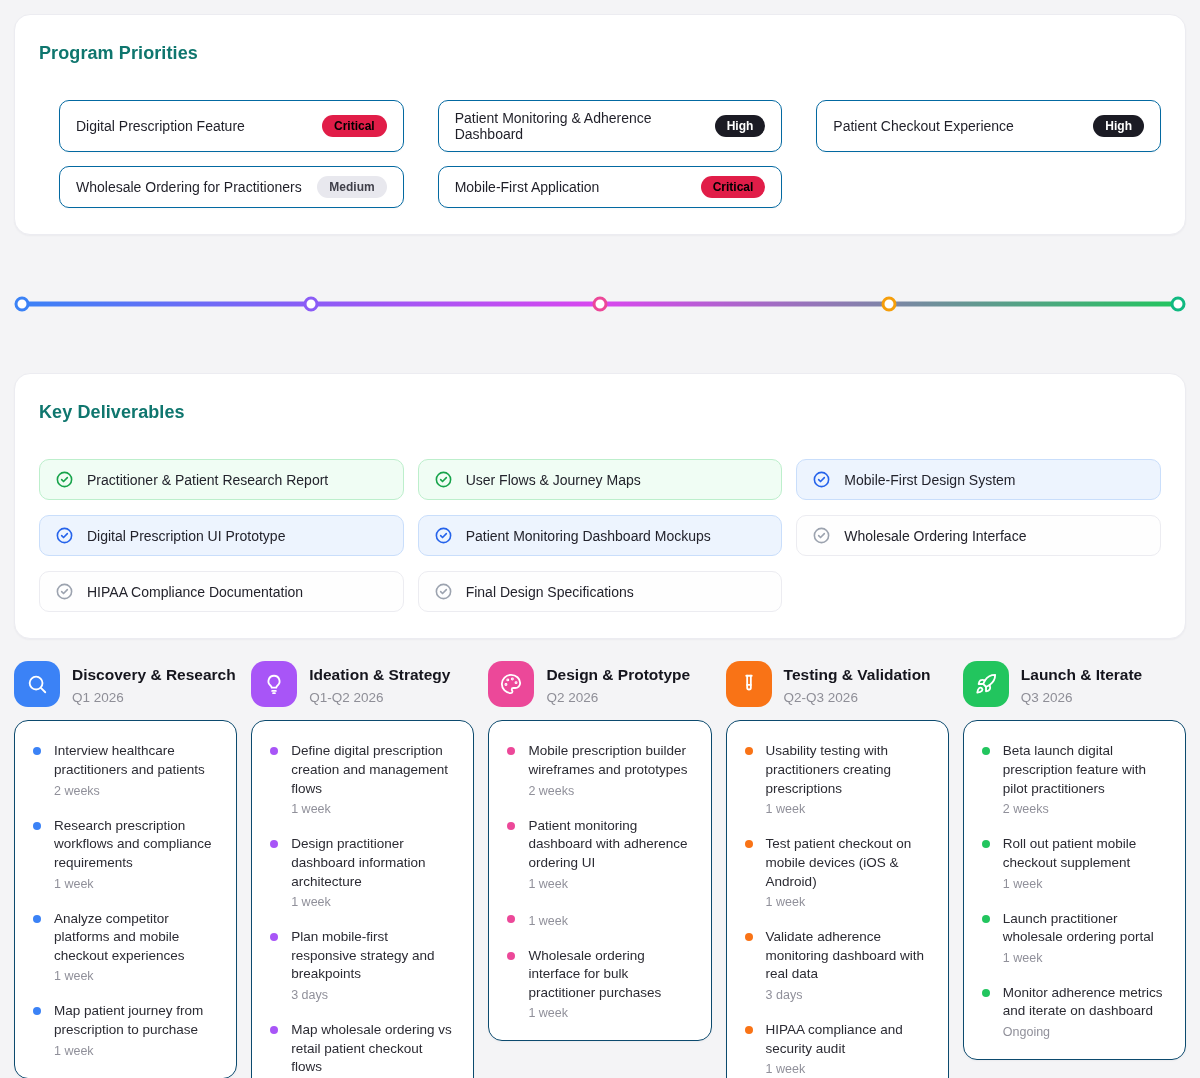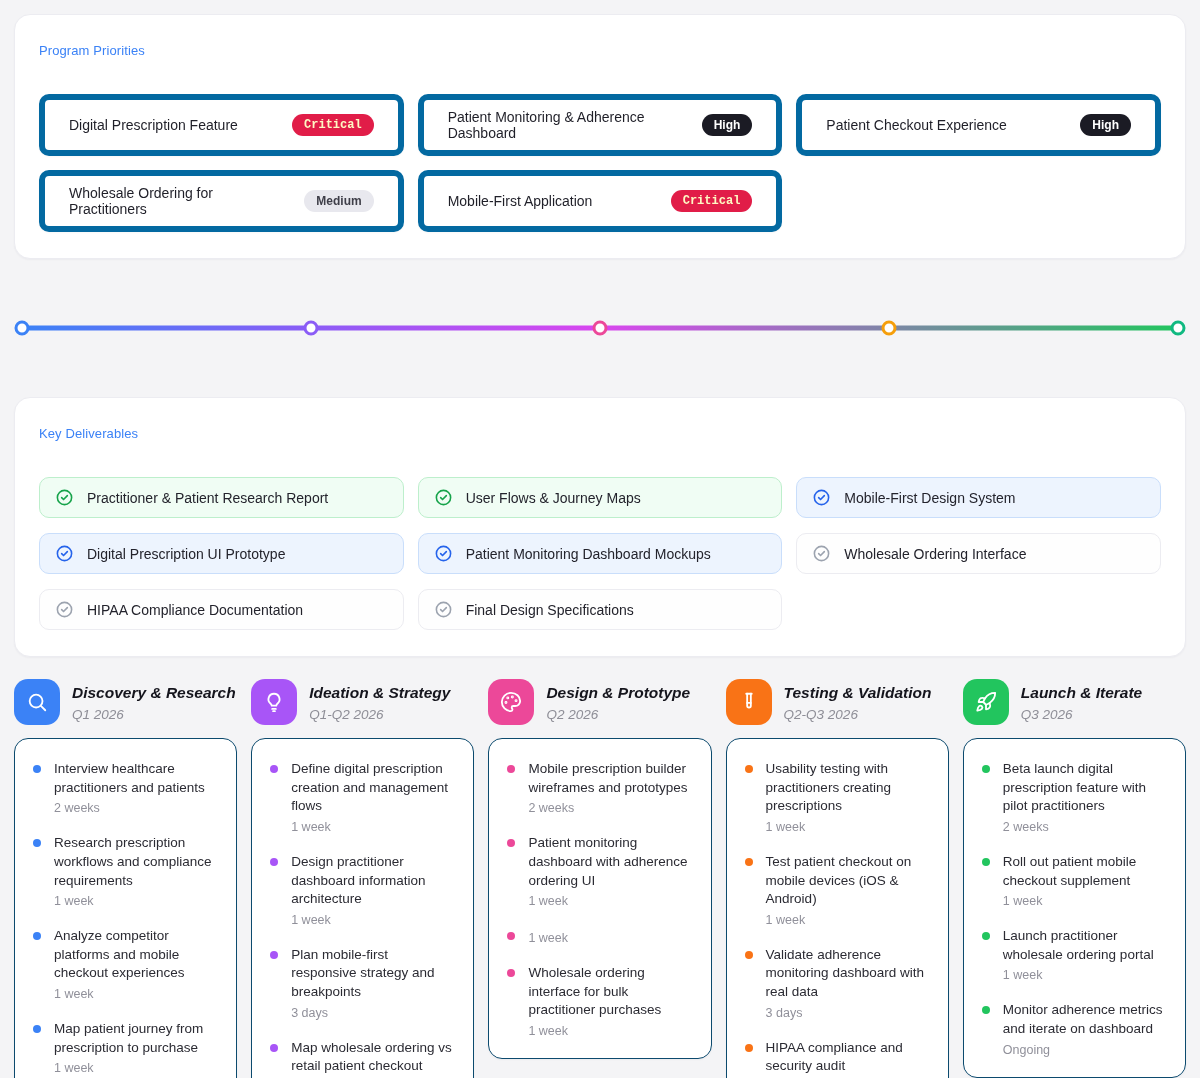--- a/index.html
+++ b/index.html
@@ -1,30 +1,30 @@
 <!DOCTYPE html>
 <html><head>
 <meta charset="utf-8">
 <style>
   * { margin:0; padding:0; box-sizing:border-box; }
   html,body { width:1200px; background:#f4f4f6; font-family:"Liberation Sans", sans-serif; color:#1d1d26; }
   .page { width:1200px; min-height:1078px; padding:14px; }
 
   
   .card { background:#ffffff; border:1px solid #ececf1; border-radius:16px; padding:28px 24px 26px; box-shadow:0 1px 2px rgba(16,24,40,.04); }
-  .card h2 { font-size:13px; font-weight:400; letter-spacing:.1px; color:#3b82f6; margin-bottom:36px; }
+  .card h2 { font-size:18px; font-weight:700; letter-spacing:.1px; color:#0f766e; margin-bottom:36px; }
 
   
   .prio-grid { display:grid; grid-template-columns:repeat(3,1fr); gap:14px; }
   .prio-item { display:flex; align-items:center; justify-content:space-between; gap:12px;
-    background:#fff; border:6px solid #0369a1; border-radius:10px; padding:9px 24px; min-height:41px;
-    box-shadow:0 1px 2px rgba(16,24,40,.03); }
+    background:#fff; border:1px solid #0369a1; border-radius:10px; padding:9px 16px; min-height:41px;
+    box-shadow:0 1px 2px rgba(16,24,40,.03);margin-left:20px; }
   .prio-label { font-size:14px; color:#1f1f28; }
   .badge { border-radius:999px; padding:4px 12px; font-size:12px; font-weight:700; line-height:1.2; white-space:nowrap; }
-  .badge.critical { background:#e11d48; color:#fef9c3;font-family:Liberation Mono, monospace; }
+  .badge.critical { background:#e11d48; color:#000000; }
   .badge.high     { background:#1b1b24; color:#fff; }
   .badge.medium   { background:#e8e8ee; color:#3f3f49; }
 
   
   .timeline-wrap { height:138px; display:flex; align-items:center; padding:0 8px; }
   .timeline { position:relative; flex:1; height:14px; }
   .tl-line { position:absolute; left:0; right:0; top:50%; transform:translateY(-50%); height:5px; border-radius:3px; }
   .tl-node { position:absolute; top:50%; transform:translate(-50%,-50%); width:15px; height:15px;
     background:#fff; border:3.5px solid #000; border-radius:50%; }
 
@@ -38,21 +38,21 @@
   .deliv-item.done    .cicon svg { stroke:#16a34a; }
   .deliv-item.active  .cicon svg { stroke:#2563eb; }
   .deliv-item.pending .cicon svg { stroke:#9ca3af; }
   .deliv-label { font-size:14px; color:#23232c; }
 
   
   .phases { display:grid; grid-template-columns:repeat(5,1fr); gap:14px; margin-top:22px; align-items:start; }
   .phase-head { display:flex; gap:12px; align-items:flex-start; }
   .phase-icon { width:46px; height:46px; border-radius:14px; flex:0 0 auto; display:flex; align-items:center; justify-content:center; }
   .phase-icon svg { stroke:#fff; }
-  .phase-titleblock { padding-top:3px;font-style:italic; }
+  .phase-titleblock { padding-top:3px; }
   .phase-title { font-size:15.5px; font-weight:700; color:#15151d; line-height:1.45; }
   .phase-period { font-size:13.5px; color:#8e8e97; margin-top:3px; }
   .phase-card { margin-top:13px; background:#fff; border:1px solid #0c4a6e; border-radius:14px; padding:21px 18px 14px;
     box-shadow:0 1px 2px rgba(16,24,40,.04); }
   .task { display:flex; gap:13px; margin-bottom:19px; }
   .task:last-child { margin-bottom:6px; }
   .task-dot { width:8px; height:8px; border-radius:50%; flex:0 0 auto; margin-top:5px; }
   .task-text { font-size:13.5px; line-height:1.38; color:#2b2b33; }
   .task-duration { font-size:12.5px; color:#90909a; margin-top:4px; }
 </style>

